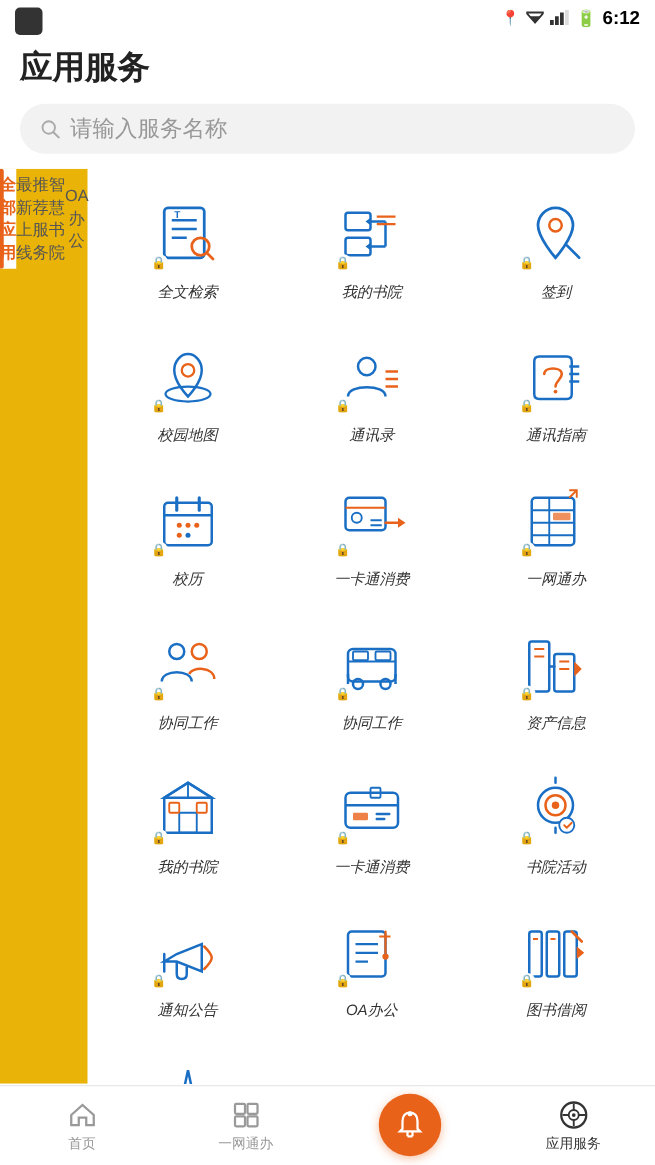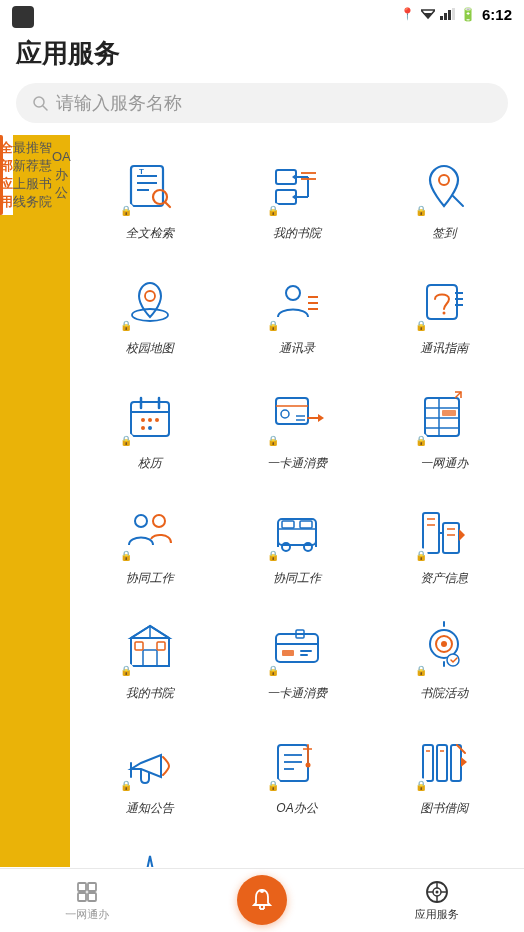--- a/index.html
+++ b/index.html
@@ -539,20 +539,26 @@
 
       </div>
 
     </div>
   </div>
 </div>
 
 <div class="bottom-nav">
   <div class="nav-item">
     <svg width="24" height="24" viewBox="0 0 24 24" fill="none">
+      <path d="M3 12L12 4L21 12V20H15V14H9V20H3V12Z" stroke="#999" stroke-width="1.8" fill="none"></path>
+    </svg>
+    <span>首页</span>
+  </div>
+  <div class="nav-item">
+    <svg width="24" height="24" viewBox="0 0 24 24" fill="none">
       <rect x="3" y="3" width="8" height="8" rx="1" stroke="#999" stroke-width="1.8"></rect>
       <rect x="13" y="3" width="8" height="8" rx="1" stroke="#999" stroke-width="1.8"></rect>
       <rect x="3" y="13" width="8" height="8" rx="1" stroke="#999" stroke-width="1.8"></rect>
       <rect x="13" y="13" width="8" height="8" rx="1" stroke="#999" stroke-width="1.8"></rect>
     </svg>
     <span>一网通办</span>
   </div>
   <div class="nav-center">
     <div class="nav-center-circle">
       <svg width="26" height="26" viewBox="0 0 26 26" fill="none">

